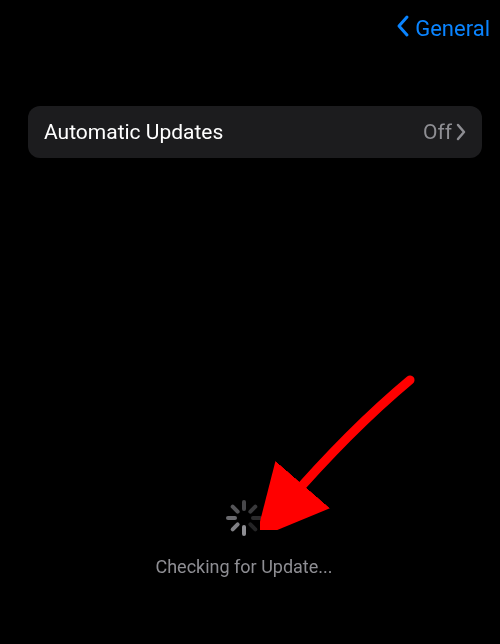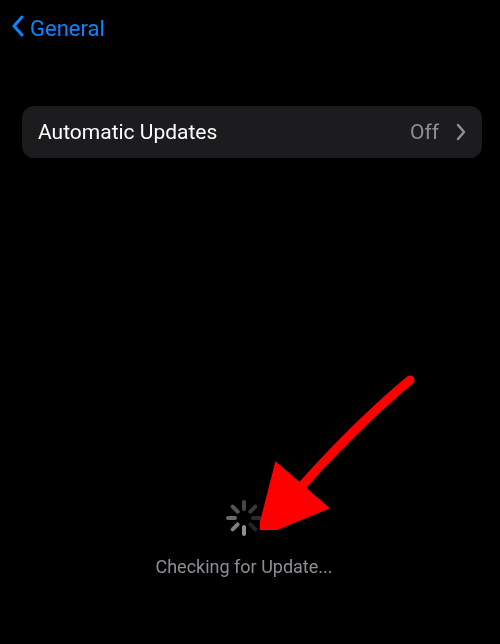--- a/index.html
+++ b/index.html
@@ -15,20 +15,21 @@
       color: #fff;
       overflow: hidden;
       position: relative;
     }
     .nav-bar {
       display: flex;
       align-items: center;
       height: 56px;
       position: relative;
       padding: 0 10px;
+      justify-content: flex-end;
     }
     .back-button {
       display: flex;
       align-items: center;
       color: #0a84ff;
       font-size: 22px;
       cursor: pointer;
       gap: 4px;
     }
     .back-chevron {
@@ -36,39 +37,39 @@
     }
     .nav-title {
       position: absolute;
       left: 50%;
       transform: translateX(-50%);
       font-size: 22px;
       font-weight: 600;
       color: #fff;
     }
     .content {
-      padding: 50px 18px 0 22px;
+      padding: 50px 18px 0 28px;
     }
     .list-row {
       background: #1c1c1e;
       border-radius: 12px;
       padding: 14px 16px;
       display: flex;
       align-items: center;
       justify-content: space-between;
       cursor: pointer;
     }
     .row-label {
       font-size: 21px;
       color: #fff;
     }
     .row-right {
       display: flex;
       align-items: center;
-      gap: 17px;
+      gap: 4px;
     }
     .row-value {
       font-size: 21px;
       color: #8e8e93;
     }
     .disclosure {
       color: #8e8e93;
       display: flex;
       align-items: center;
     }

